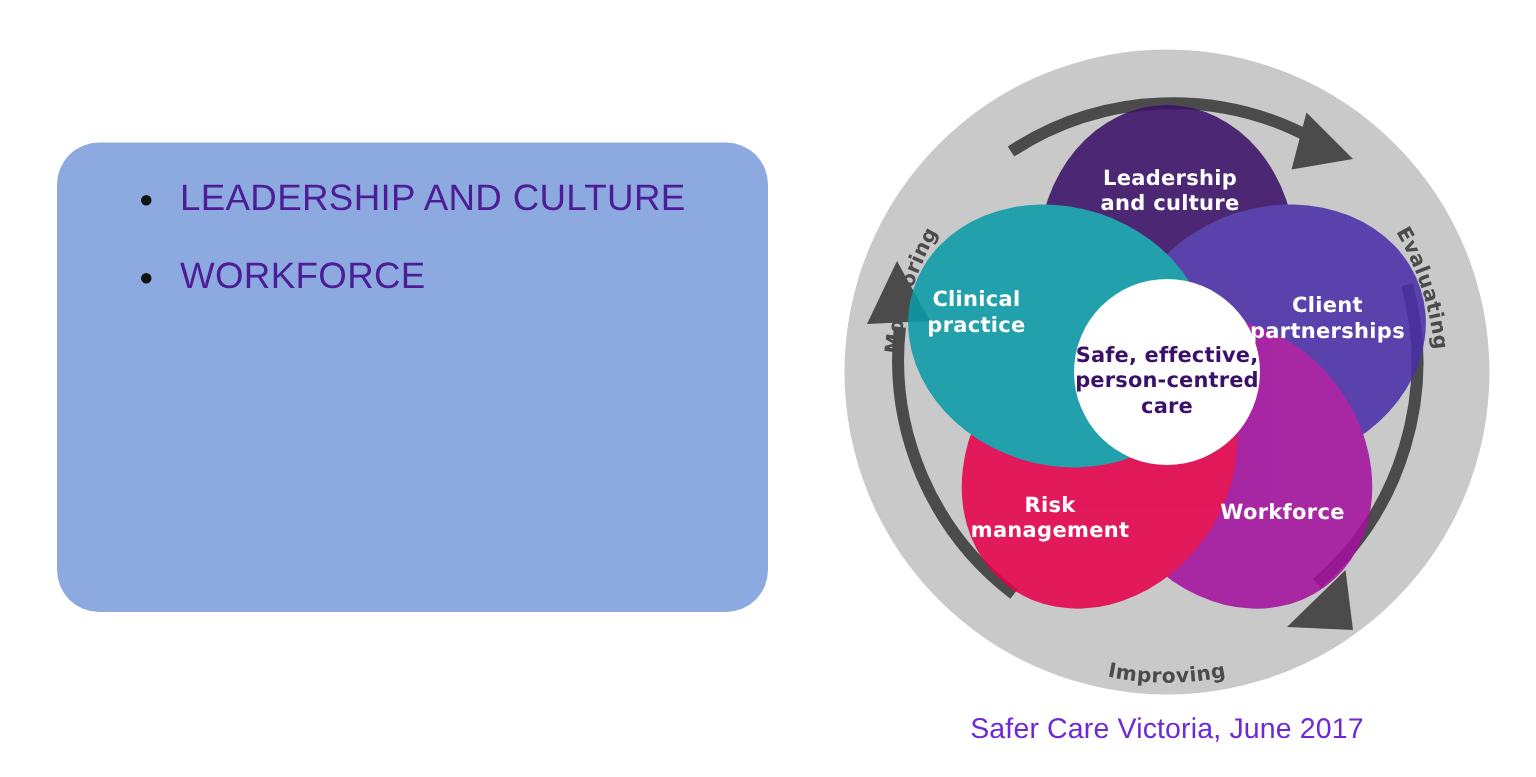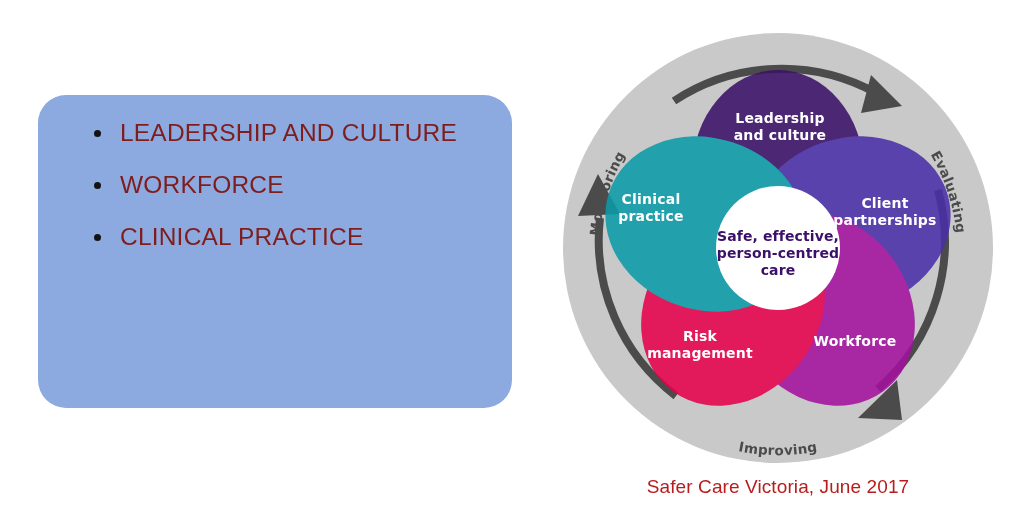--- a/index.html
+++ b/index.html
@@ -30,21 +30,21 @@
   }
   #domains-list {
     list-style: none;
     margin: 0;
     padding: 26px 0 0 56px;
   }
   #domains-list li {
     position: relative;
     font-size: 24.5px;
     letter-spacing: 0.2px;
-    color: #7f1d1d;
+    color: #4c1d95;
     line-height: 1;
     padding-left: 26px;
     margin-bottom: 27.5px;
     white-space: nowrap;
   }
   #domains-list li::before {
     content: "";
     position: absolute;
     left: 0;
     top: 9px;
@@ -94,33 +94,32 @@
   }
 
   
   #diagram-caption {
     position: absolute;
     left: 558px;
     top: 476px;
     width: 440px;
     text-align: center;
     font-size: 19px;
-    color: #b91c1c;
+    color: #6d28d9;
     letter-spacing: 0.1px;
     white-space: nowrap;
   }
 </style>
 </head>
 <body>
 
 <div id="domains-card">
   <ul id="domains-list">
     <li>LEADERSHIP AND CULTURE</li>
     <li>WORKFORCE</li>
-    <li>CLINICAL PRACTICE</li>
   </ul>
 </div>
 
 <div id="framework-diagram">
   <svg viewBox="0 0 440 440" xmlns="http://www.w3.org/2000/svg">
 
     <defs>
 
       <path id="arc-monitoring" d="M 45,268 A 198,198 0 0 1 105,80" fill="none"></path>
       <path id="arc-evaluating" d="M 333,78 A 198,198 0 0 1 395,268" fill="none"></path>

